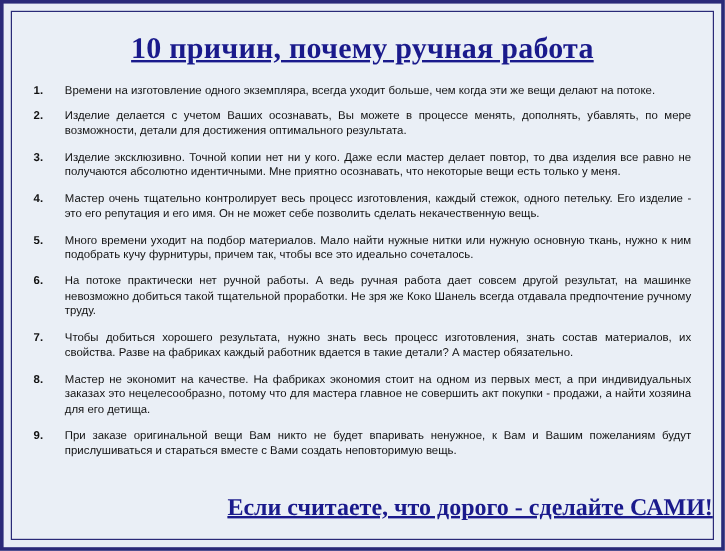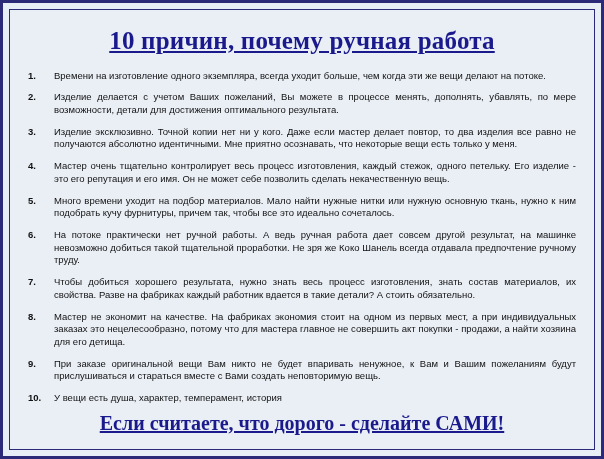--- a/index.html
+++ b/index.html
@@ -71,21 +71,21 @@
     font-size: 9.5px;
     color: #111111;
     line-height: 1.34;
     text-align: justify;
   }
   .footer {
     position: absolute;
     left: 0;
     right: 0;
     bottom: 14px;
-    text-align: center;
+    text-align: right;
     font-family: "Liberation Serif", serif;
     font-weight: bold;
     color: #1a1a8c;
     font-size: 20px;
     text-decoration: underline;
     margin-top: 36px;
   }
 </style>
 </head>
 <body>
@@ -97,52 +97,48 @@
       <span class="line">10 причин, почему ручная работа</span>
     </div>
 
     <ul class="list">
       <li class="item">
         <span class="num">1.</span>
         <span class="text">Времени на изготовление одного экземпляра, всегда уходит больше, чем когда эти же вещи делают на потоке.</span>
       </li>
       <li class="item">
         <span class="num">2.</span>
-        <span class="text">Изделие делается с учетом Ваших пожеланий, Вы можете в процессе менять, дополнять, убавлять, по мере возможности, детали для достижения оптимального результата.</span>
+        <span class="text">Изделие делается с учетом Ваших осознавать, Вы можете в процессе менять, дополнять, убавлять, по мере возможности, детали для достижения оптимального результата.</span>
       </li>
       <li class="item">
         <span class="num">3.</span>
         <span class="text">Изделие эксклюзивно. Точной копии нет ни у кого. Даже если мастер делает повтор, то два изделия все равно не получаются абсолютно идентичными. Мне приятно осознавать, что некоторые вещи есть только у меня.</span>
       </li>
       <li class="item">
         <span class="num">4.</span>
         <span class="text">Мастер очень тщательно контролирует весь процесс изготовления, каждый стежок, одного петельку. Его изделие - это его репутация и его имя. Он не может себе позволить сделать некачественную вещь.</span>
       </li>
       <li class="item">
         <span class="num">5.</span>
         <span class="text">Много времени уходит на подбор материалов. Мало найти нужные нитки или нужную основную ткань, нужно к ним подобрать кучу фурнитуры, причем так, чтобы все это идеально сочеталось.</span>
       </li>
       <li class="item">
         <span class="num">6.</span>
         <span class="text">На потоке практически нет ручной работы. А ведь ручная работа дает совсем другой результат, на машинке невозможно добиться такой тщательной проработки. Не зря же Коко Шанель всегда отдавала предпочтение ручному труду.</span>
       </li>
       <li class="item">
         <span class="num">7.</span>
-        <span class="text">Чтобы добиться хорошего результата, нужно знать весь процесс изготовления, знать состав материалов, их свойства. Разве на фабриках каждый работник вдается в такие детали? А стоить обязательно.</span>
+        <span class="text">Чтобы добиться хорошего результата, нужно знать весь процесс изготовления, знать состав материалов, их свойства. Разве на фабриках каждый работник вдается в такие детали? А мастер обязательно.</span>
       </li>
       <li class="item">
         <span class="num">8.</span>
         <span class="text">Мастер не экономит на качестве. На фабриках экономия стоит на одном из первых мест, а при индивидуальных заказах это нецелесообразно, потому что для мастера главное не совершить акт покупки - продажи, а найти хозяина для его детища.</span>
       </li>
       <li class="item">
         <span class="num">9.</span>
         <span class="text">При заказе оригинальной вещи Вам никто не будет впаривать ненужное, к Вам и Вашим пожеланиям будут прислушиваться и стараться вместе с Вами создать неповторимую вещь.</span>
       </li>
-      <li class="item">
-        <span class="num">10.</span>
-        <span class="text">У вещи есть душа, характер, темперамент, история</span>
-      </li>
     </ul>
 
     <div class="footer">Если считаете, что дорого - сделайте САМИ!</div>
 
   </div>
 </div>
 
 </body></html>

